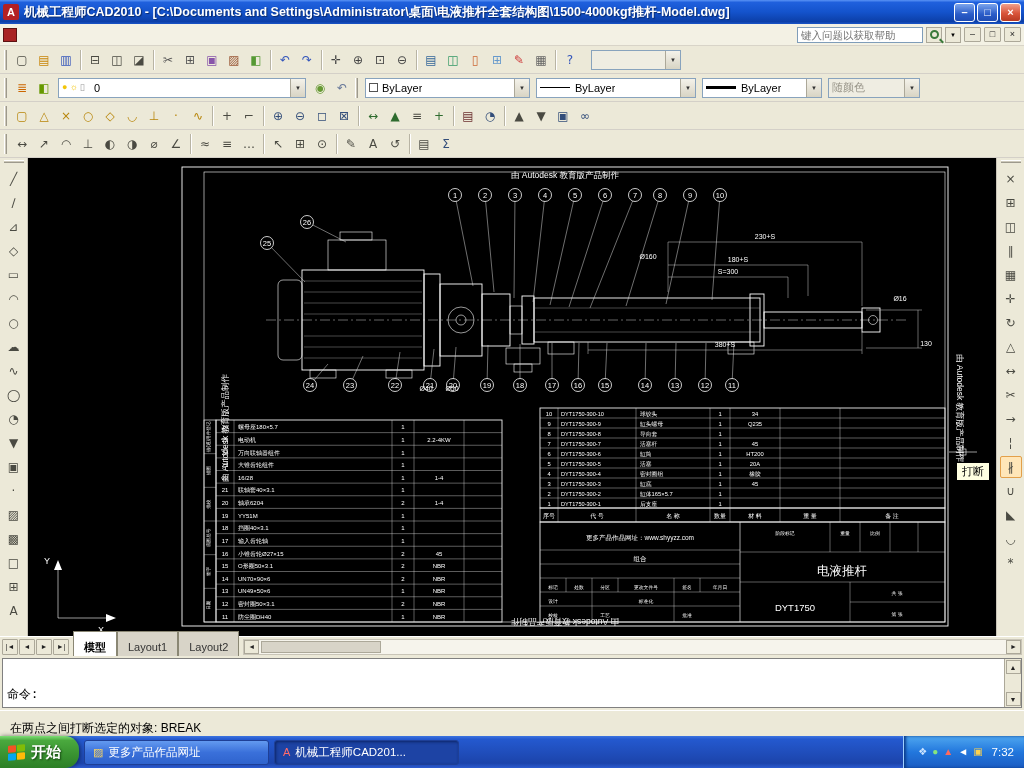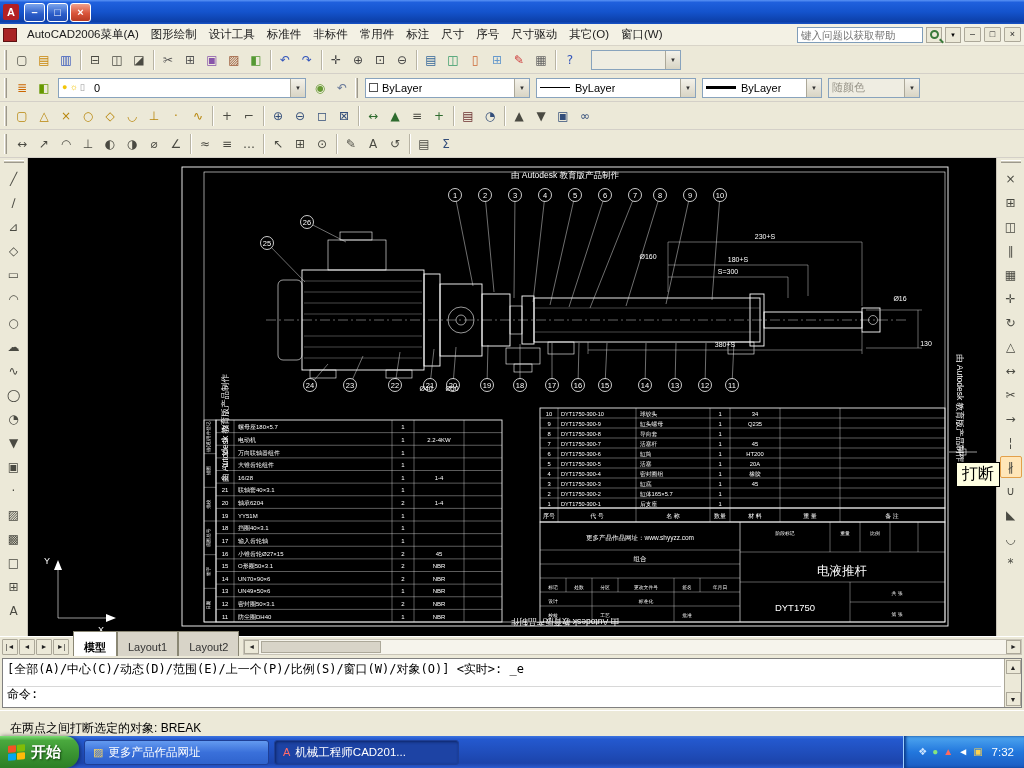--- a/index.html
+++ b/index.html
@@ -51,21 +51,21 @@
   #right-dock{right:0;border-left:1px solid #c8c4b8}
   .hgrip{width:20px;height:3px;margin-bottom:4px;background:#cdc9bb;border-top:1px solid #fff;border-bottom:1px solid #9d998c}
   .dock .tbtn{margin:1px 0}
   #canvas{position:absolute;left:28px;top:0;width:968px;height:478px;background:#000}
   #cad{display:block}
   #cad text{font-family:"Liberation Sans","DejaVu Sans",sans-serif;fill:#fff}
   .st{stroke:#fff;fill:none;stroke-width:0.9}
   .st2{stroke:#fff;fill:none;stroke-width:0.6}
   .thin{stroke:#b9b9b9;fill:none;stroke-width:0.4}
   .dim{stroke:#c9c9c9;stroke-width:0.5;fill:none}
-  #tooltip{position:absolute;left:956px;top:462px;background:#ffffe1;border:1px solid #000;font-size:16px;padding:1px 5px;color:#000;z-index:60;white-space:nowrap}
+  #tooltip{position:absolute;left:956px;top:462px;background:#ffffe1;border:1px solid #000;font-size:11px;padding:1px 5px;color:#000;z-index:60;white-space:nowrap}
 
   
   #tabsrow{position:absolute;left:0;top:636px;width:1024px;height:20px;background:#ece9d8;display:flex;align-items:center;border-top:1px solid #fff;padding:0 2px}
   .tabnav{width:16px;height:16px;font-size:7px;background:#ece9d8;border:1px solid #aca899;border-radius:1px;margin-right:1px;padding:0;line-height:1;color:#222}
   #tabs{display:flex;align-items:flex-end;margin-left:3px}
   .tab{height:31px;padding:1px 10px;font-size:11px;border:1px solid #8a8774;border-bottom:none;background:#d8d4c8;color:#333;display:flex;align-items:center}
   .tab.active{background:#fff;font-weight:bold;color:#000}
   #hscroll{flex:1;height:16px;margin-left:4px;background:#f6f4ec;border:1px solid #c9c5b8;display:flex;align-items:center}
   .scr-btn{width:15px;height:14px;font-size:7px;background:#ece9d8;border:1px solid #aca899;padding:0;line-height:1;color:#222}
   .hthumb{width:120px;height:12px;background:#d8d4c8;border:1px solid #aca899;margin-left:2px}
@@ -97,49 +97,36 @@
   .tray-ico{font-size:10px;line-height:1}
   #clock{color:#fff;font-size:11.5px;margin-left:4px}
 </style>
 </head>
 <body>
 
 <div id="app">
 
   <div id="titlebar">
     <span class="app-ico">A</span>
+    <span id="title-text">机械工程师CAD2010 - [C:\Documents and Settings\Administrator\桌面\电液推杆全套结构图\1500-4000kgf推杆-Model.dwg]</span>
     <span class="winbtns">
       <button class="wbtn">
           <span>–</span>
         </button>
       <button class="wbtn">
           <span>□</span>
         </button>
       <button class="wbtn close">
           <span>×</span>
         </button>
     </span>
   </div>
 
   <div id="menubar">
     <span class="doc-ico"></span>
-    <span id="menu-items" class="igroup">
-        <span class="menu-item">AutoCAD2006菜单(A)</span>
-        <span class="menu-item">图形绘制</span>
-        <span class="menu-item">设计工具</span>
-        <span class="menu-item">标准件</span>
-        <span class="menu-item">非标件</span>
-        <span class="menu-item">常用件</span>
-        <span class="menu-item">标注</span>
-        <span class="menu-item">尺寸</span>
-        <span class="menu-item">序号</span>
-        <span class="menu-item">尺寸驱动</span>
-        <span class="menu-item">其它(O)</span>
-        <span class="menu-item">窗口(W)</span>
-      </span>
     <span id="menu-right">
       <input id="search-input" placeholder="键入问题以获取帮助" style="">
       <button class="mini-btn">
           <span class="mag"></span>
         </button>
       <button class="mini-btn">
           <span style="font-size:6px">▼</span>
         </button>
       <button class="mdi-btn">
           <span>–</span>
@@ -968,21 +955,20 @@
       </span>
     <div id="hscroll">
       <button class="scr-btn"><span>◄</span></button>
       <span class="hthumb"></span>
       <button class="scr-btn" style="margin-left:auto"><span>►</span></button>
     </div>
   </div>
 
   <div id="cmd">
     <div id="cmd-box">
-      <div id="cmd-history">[全部(A)/中心(C)/动态(D)/范围(E)/上一个(P)/比例(S)/窗口(W)/对象(O)] &lt;实时&gt;: _e</div>
       <div id="cmd-prompt">命令:</div>
       <div id="cmd-vscroll">
         <button class="scr-btn"><span>▲</span></button>
         <button class="scr-btn"><span>▼</span></button>
       </div>
     </div>
   </div>
 
   <div id="statusbar">
     <span>在两点之间打断选定的对象:  BREAK</span>

